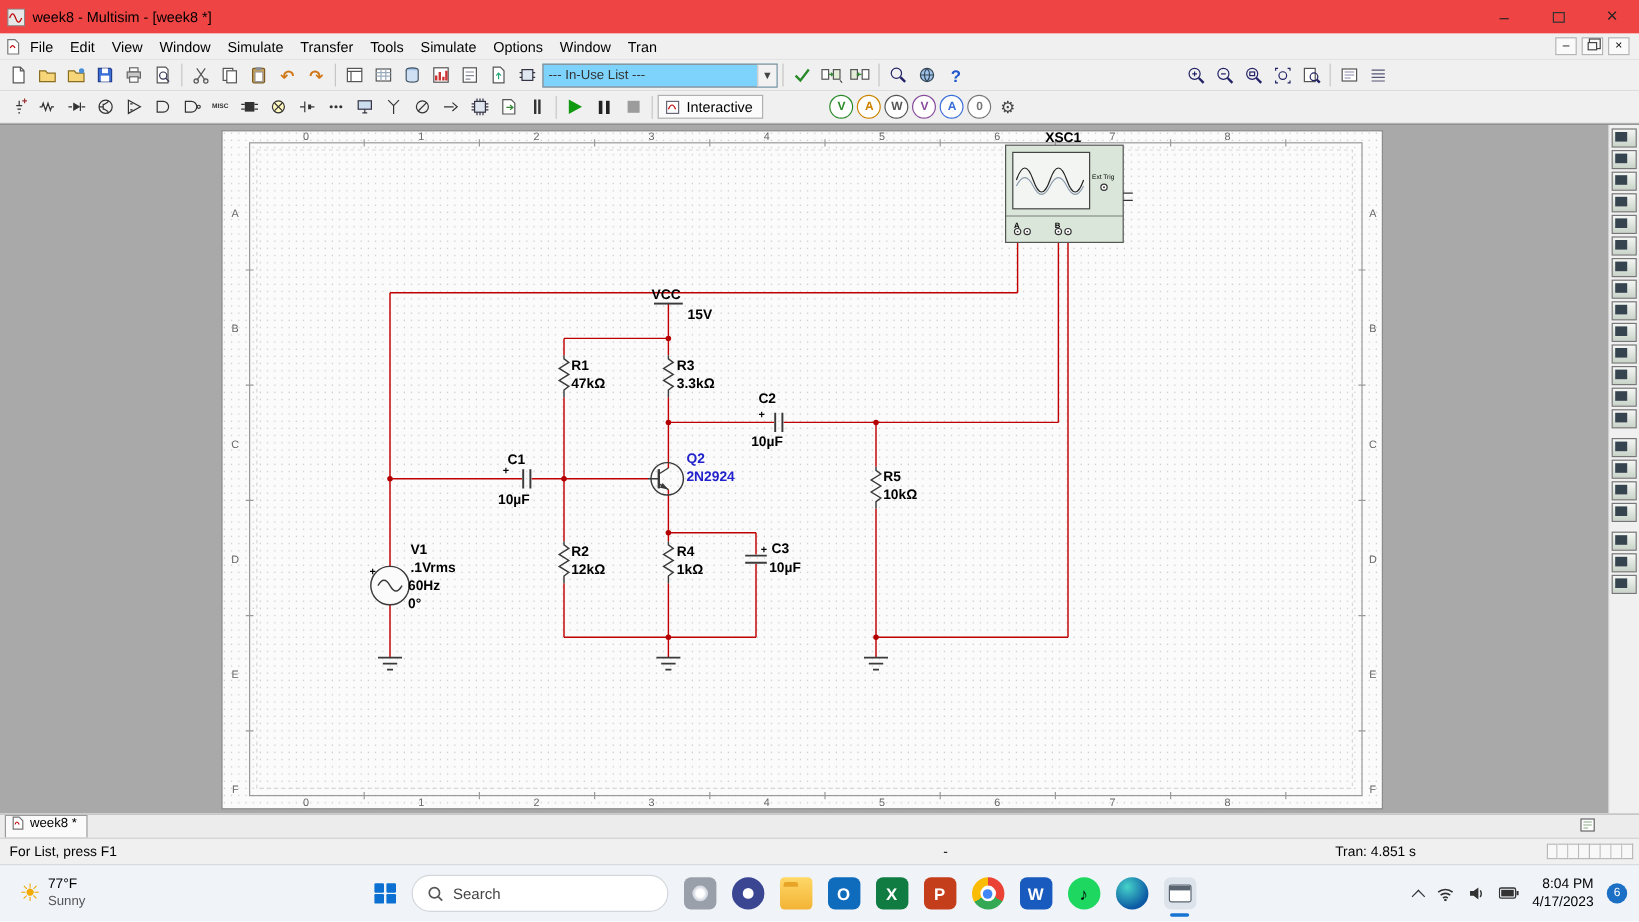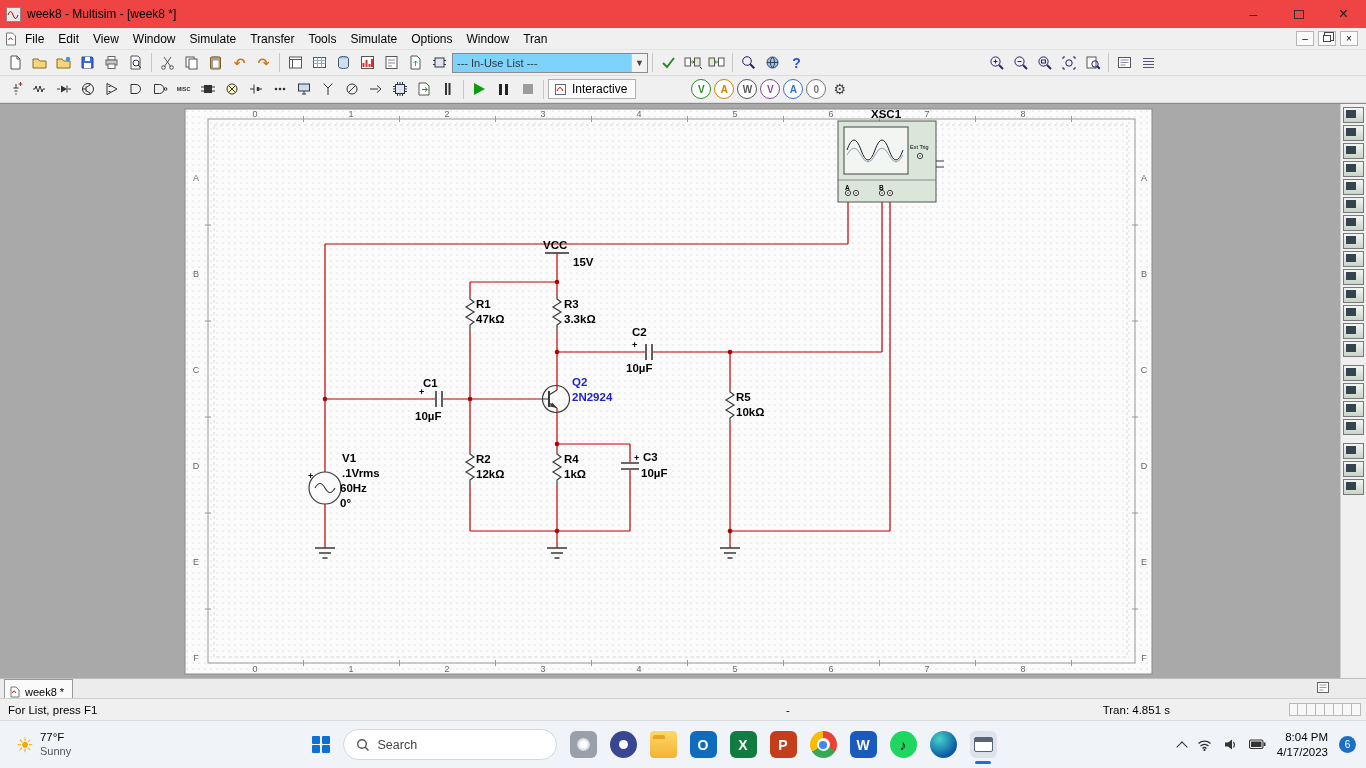--- a/index.html
+++ b/index.html
@@ -42,28 +42,28 @@
 
 
 .main{position:relative;height:575px;background:#a9a9a9;overflow:hidden;border-top:1px solid #8b8b8b}
 .sheet-svg{position:absolute;left:0;top:0}
 .instr{position:absolute;right:0;top:0;bottom:0;width:26px;background:#f0f0f0;border-left:1px solid #cfcfcf;display:flex;flex-direction:column;align-items:center;padding-top:3px;gap:2px}
 .inst{width:21px;height:16px;border:1px solid #777;background:linear-gradient(#f4f6f4,#c9d4c9);position:relative;flex:none}
 .inst::after{content:"";position:absolute;left:2px;top:2px;width:10px;height:8px;background:#36444f}
 
 
 .tabbar{height:20px;background:#ececec;display:flex;align-items:center;padding:0 4px;border-top:1px solid #bdbdbd;position:relative}
-.tab{height:20px;display:flex;align-items:flex-end;gap:4px;background:#fafafa;border:1px solid #9a9a9a;padding:0 8px 0 4px;font-size:11px}
+.tab{height:20px;display:flex;align-items:flex-start;gap:4px;background:#fafafa;border:1px solid #9a9a9a;padding:0 8px 0 4px;font-size:11px}
 .tabbar-right{position:absolute;right:36px;top:2px}
 
 
 .statusbar{height:22px;background:#f0f0f0;border-top:1px solid #cfcfcf;display:flex;align-items:center;position:relative;font-size:11.5px}
 .sb-help{padding-left:8px}
 .sb-center{position:absolute;left:786px}
-.sb-tran{position:absolute;right:196px}
+.sb-tran{position:absolute;right:186px}
 .sb-cells{position:absolute;right:5px;display:flex}
 .sb-cells span{width:9px;height:13px;border:1px solid #b9b9b9;border-left:none;background:#f8f8f8}
 .sb-cells span:first-child{border-left:1px solid #b9b9b9}
 
 
 .taskbar{height:48px;background:#f0f4f9;border-top:1px solid #d8dbdf;position:relative}
 .weather{position:absolute;left:8px;top:0;height:100%;display:flex;align-items:center;gap:6px;padding:0 8px}
 .sun{font-size:20px;color:#f2a900}
 .wtxt{display:flex;flex-direction:column;line-height:1.2;font-size:11.5px}
 .wcond{color:#555;font-size:11px}

